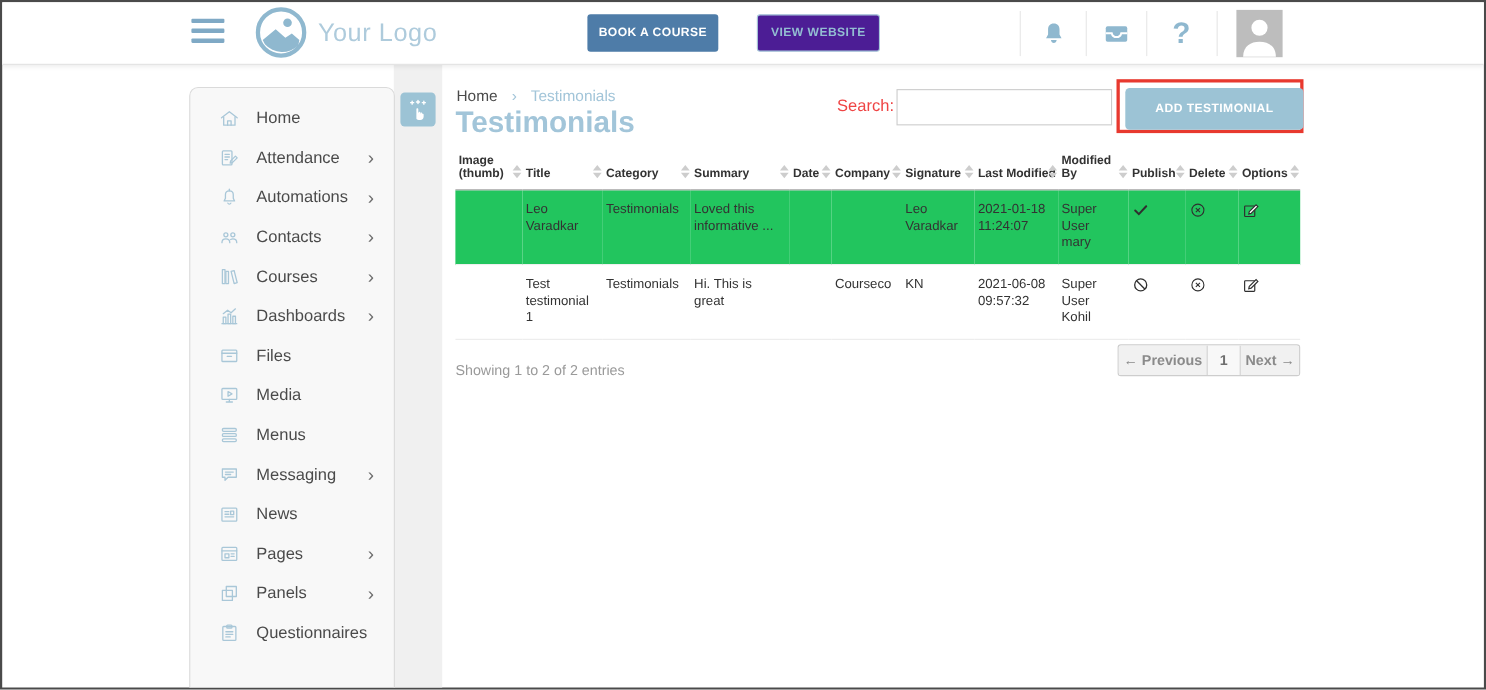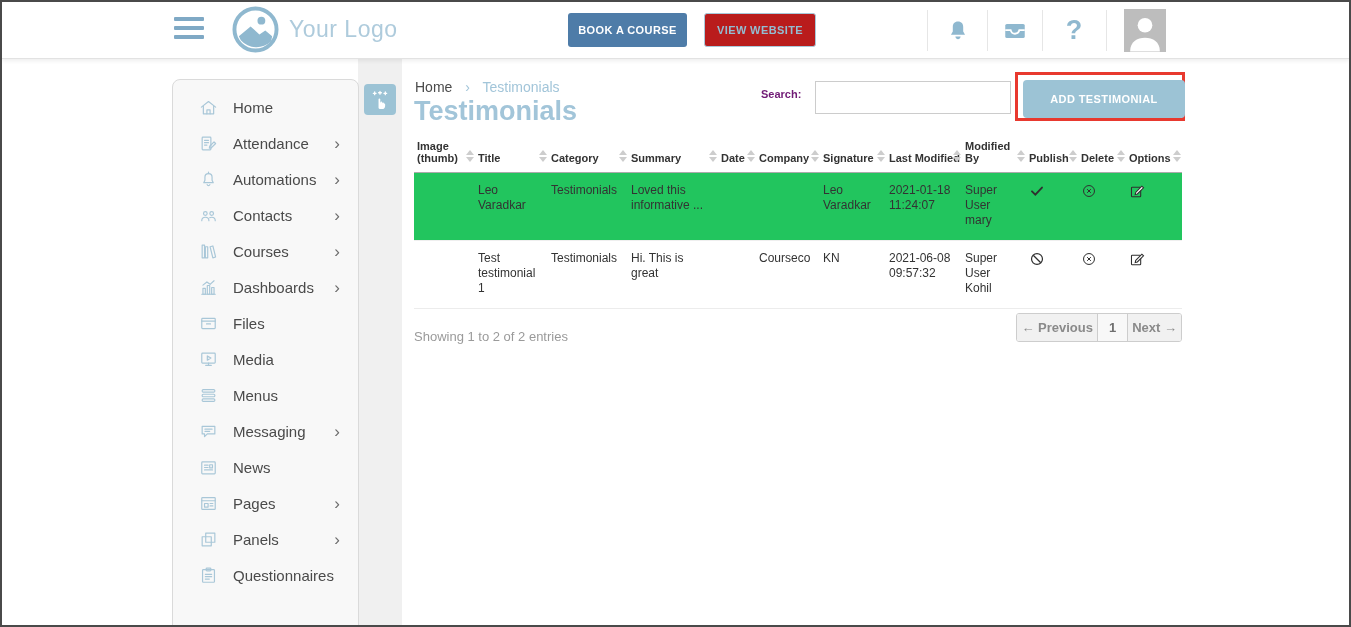--- a/index.html
+++ b/index.html
@@ -8,24 +8,24 @@
   .frame { position:relative; width:1351px; height:627px; border:2px solid #4a4a4a; background:#fff; overflow:hidden; }
 
   
   .topbar { position:absolute; left:0; top:0; width:100%; height:57px; background:#fff;
             border-bottom:1px solid #e2e2e2; box-shadow:0 2px 4px rgba(0,0,0,.07); z-index:5; }
   .hamburger { position:absolute; left:172px; top:15px; width:30px; height:26px; border:none; background:none; cursor:pointer; }
   .hamburger span { display:block; width:30px; height:4px; background:#7fa9c5; border-radius:1px; margin-bottom:5px; }
   .logo { position:absolute; left:230px; top:4px; display:flex; align-items:center; cursor:pointer; }
   .logo-circle { width:47px; height:47px; }
   .logo-text { margin-left:10px; font-size:23px; color:#aecbdc; letter-spacing:.5px; }
-  .btn-book { position:absolute; left:566px; top:11px; width:119px; height:34px; background:#4e7ca8; color:#fff;
+  .btn-book { position:absolute; left:532px; top:11px; width:119px; height:34px; background:#4e7ca8; color:#fff;
               border:none; border-radius:3px; font-size:11px; font-weight:bold; letter-spacing:.4px; cursor:pointer;
               font-family:inherit; }
-  .btn-view { position:absolute; left:702px; top:11px; width:112px; height:34px; background:#b91c1c; color:#93bdd2;
+  .btn-view { position:absolute; left:686px; top:11px; width:112px; height:34px; background:#4c1d95; color:#93bdd2;
               border:1px solid #a8c9da; border-radius:3px; font-size:11px; font-weight:bold; letter-spacing:.4px;
               cursor:pointer; font-family:inherit; }
   .hdr-sep { position:absolute; top:8px; width:1px; height:41px; background:#e6e6e6; }
   .hdr-icon { position:absolute; top:8px; width:40px; height:41px; display:flex; align-items:center; justify-content:center;
               background:none; border:none; cursor:pointer; color:#8fb8cf; }
   .help-q { font-size:27px; font-weight:bold; color:#8fb8cf; font-family:inherit; }
   .avatar { position:absolute; left:1122px; top:7px; width:42px; height:43px; background:#bdbdbd; overflow:hidden;
             border:none; cursor:pointer; padding:0; }
 
   
@@ -38,21 +38,21 @@
   .side-item .chev { font-size:17px; color:#6e6e6e; line-height:1; }
   .float-btn { position:absolute; left:362px; top:82px; width:32px; height:31px; background:#9cc3d5; border:none;
                border-radius:4px; cursor:pointer; display:flex; align-items:center; justify-content:center; z-index:4; color:#fff; }
 
   
   .main { position:absolute; left:412px; top:70px; width:927px; }
   .breadcrumb { position:absolute; left:1px; top:7px; font-size:14px; color:#4a4a4a; }
   .breadcrumb .sep { color:#a2c5d9; margin:0 9px; }
   .breadcrumb .cur { color:#a2c5d9; }
   .page-title { position:absolute; left:0; top:24px; font-size:27px; font-weight:bold; color:#a2c5d9; }
-  .search-lbl { position:absolute; left:347px; top:16px; font-size:11px; color:#701a75;font-weight:bold; }
+  .search-lbl { position:absolute; left:347px; top:16px; font-size:15px; color:#ef4444; }
   .search-input { position:absolute; left:401px; top:9px; width:196px; height:33px; border:1px solid #ccc;
                   background:#fff; font-size:14px; padding:0 8px; font-family:inherit; }
   .red-box { position:absolute; left:601px; top:0; width:170px; height:49px; border:3px solid #e8392f; }
   .btn-add { position:absolute; left:5px; top:5px; width:162px; height:38px; background:#9cc3d5; color:#fff;
              border:none; border-radius:4px; font-size:11px; font-weight:bold; letter-spacing:.4px; cursor:pointer;
              font-family:inherit; }
 
   
   .tbl-wrap { position:absolute; left:0; top:62px; width:768px; }
   table.data { width:768px; border-collapse:collapse; table-layout:fixed; }

